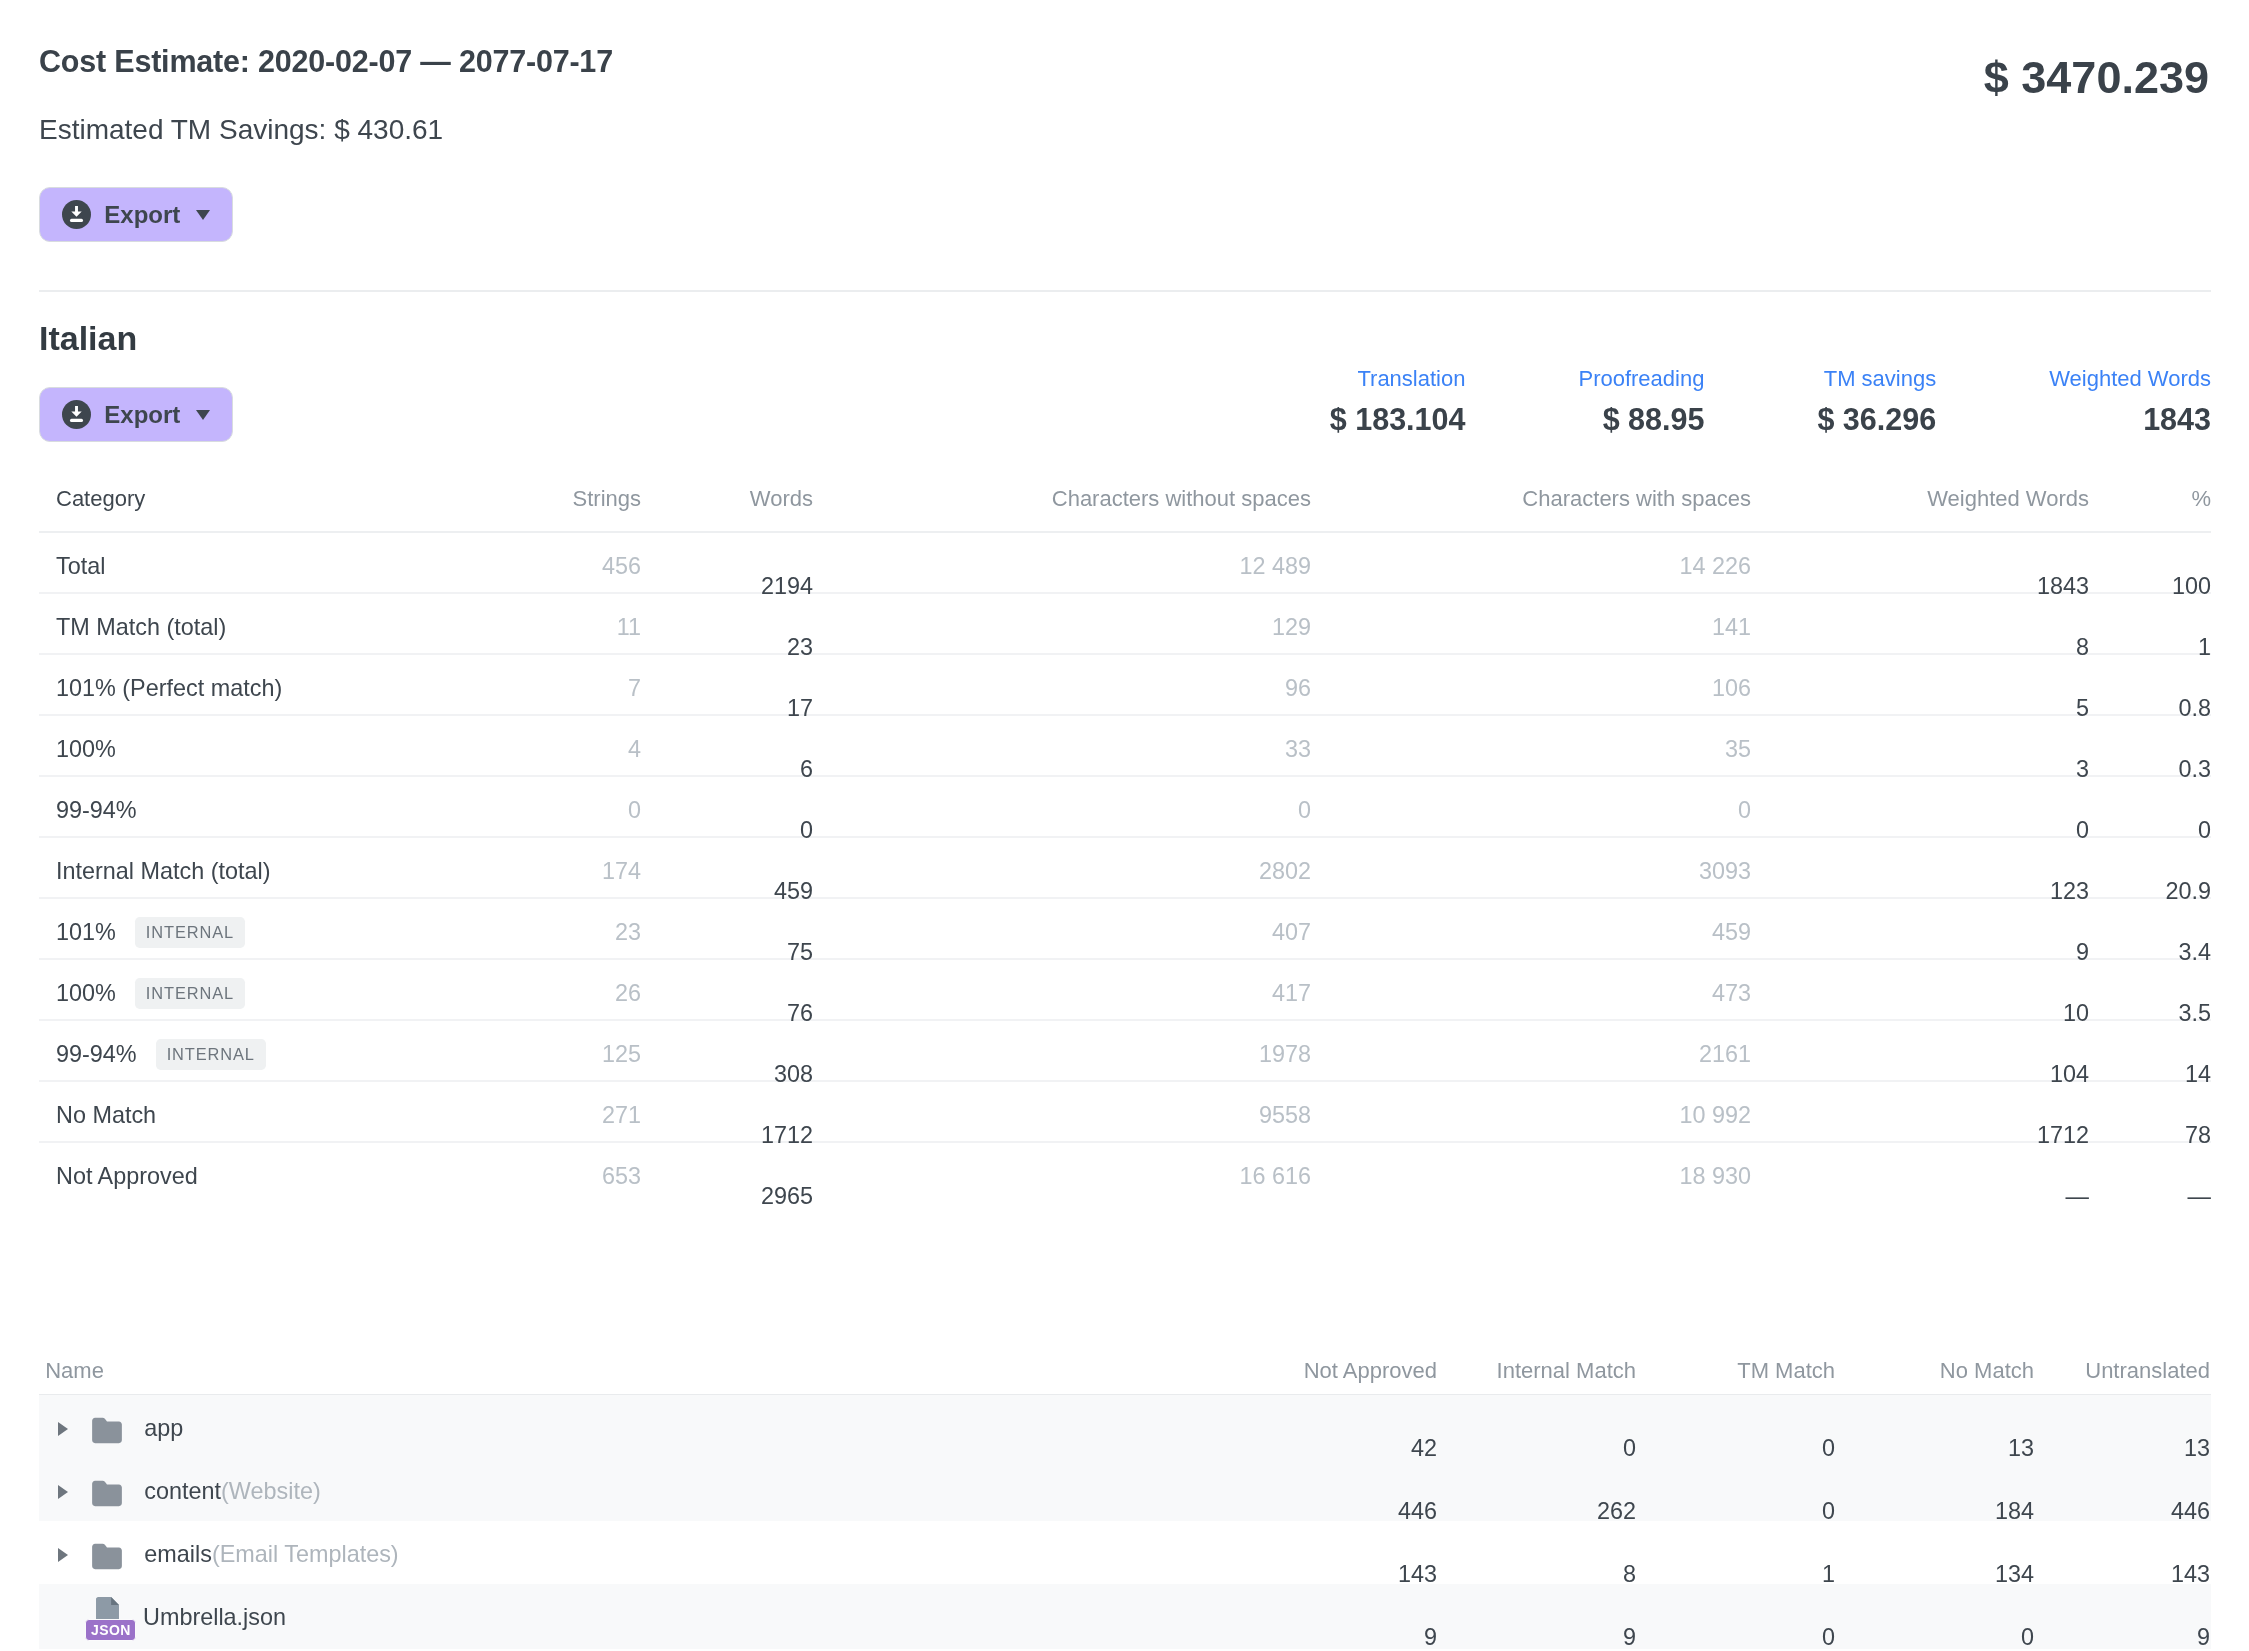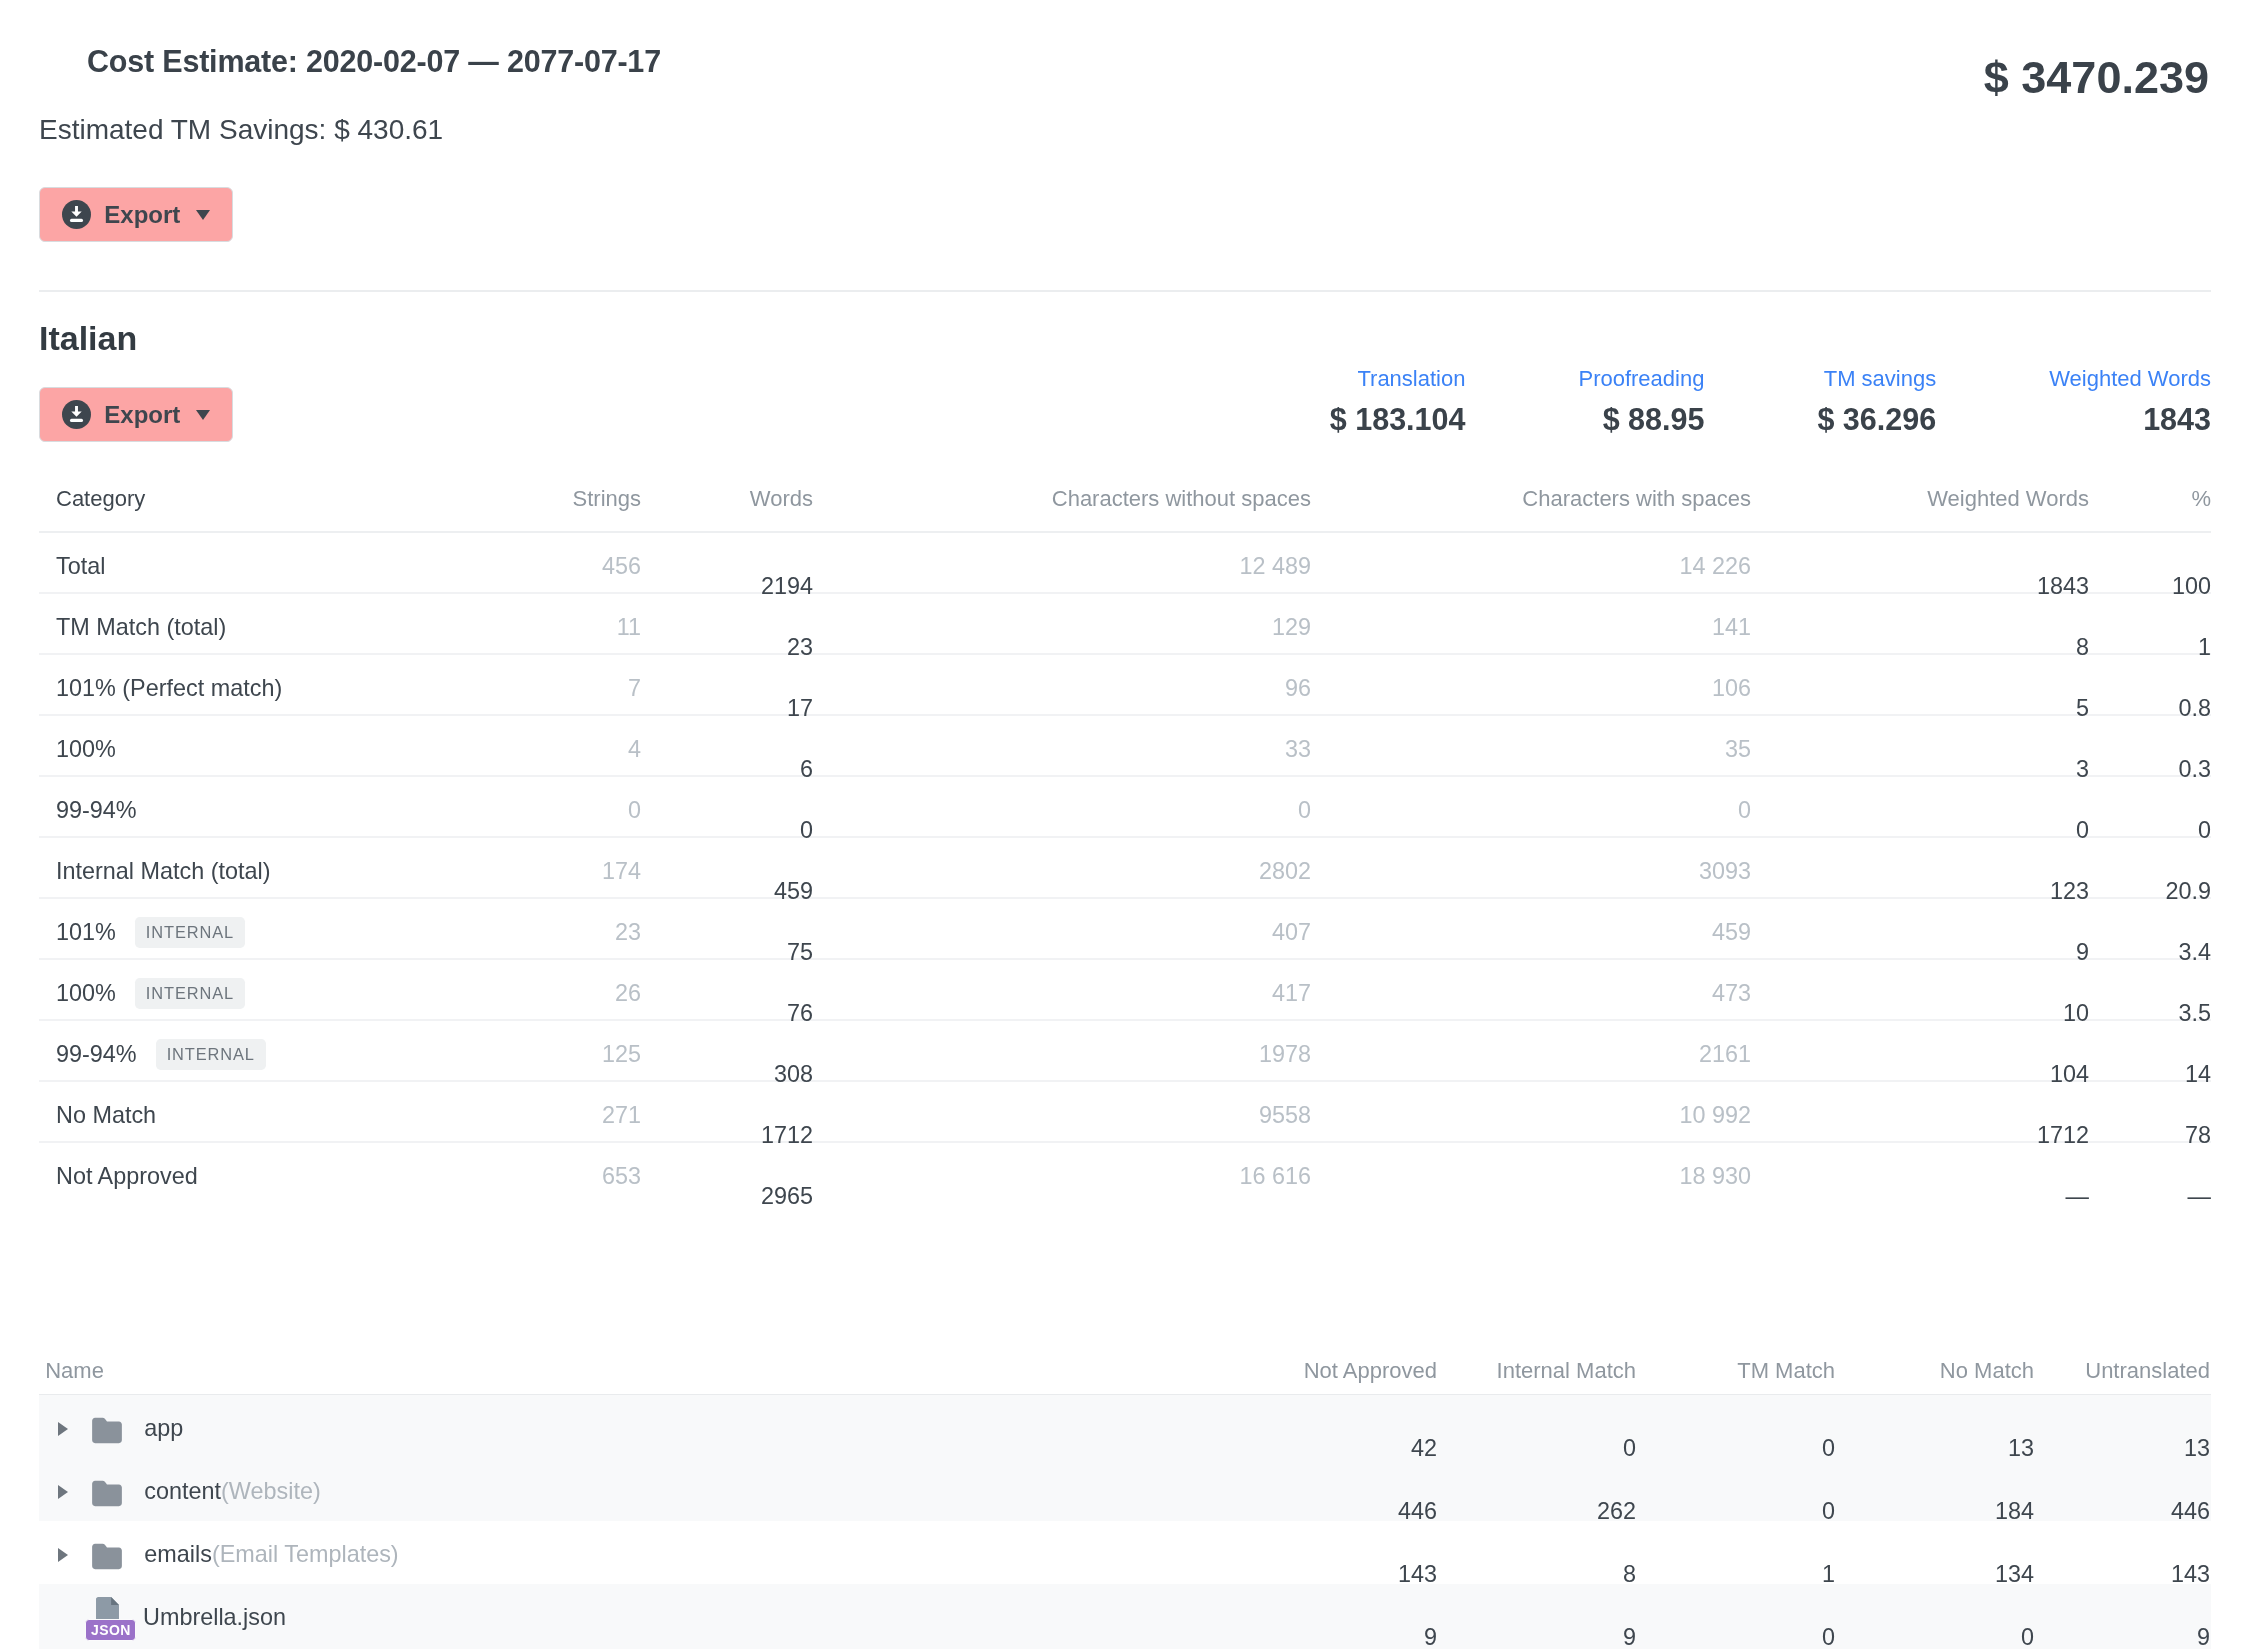--- a/index.html
+++ b/index.html
@@ -1,26 +1,26 @@
 <!DOCTYPE html>
 <html style="font-size:12.5px"><head>
 <meta charset="utf-8">
 <style>
   * { margin:0; padding:0; box-sizing:border-box; }
   html,body { width:2250px; height:1652px; background:#fff; overflow:hidden;
               font-family:"Liberation Sans", sans-serif; color:#3e464e; }
   .page { position:relative; width:2250px; height:1652px; }
 
   
-  .page-title { position:absolute; left:39px; top:44px; font-size:30.5px; font-weight:700; color:#3a424a; letter-spacing:-0.2px;margin-left:48px; }
+  .page-title { position:absolute; left:39px; top:44px; font-size:30.5px; font-weight:700; color:#3a424a; letter-spacing:-0.2px; }
   .total-cost { position:absolute; right:41px; top:52px; font-size:45px; font-weight:700; color:#3a424a; }
   .tm-savings { position:absolute; left:39px; top:114px; font-size:28px; font-weight:400; color:#3e464e; }
 
-  .export-btn { position:absolute; left:39px; height:55px; background:#fca5a5;
-                border:1.6px solid #d8dcdf; border-radius:6px; display:flex; align-items:center;
+  .export-btn { position:absolute; left:39px; height:55px; background:#c4b5fd;
+                border:1.6px solid #d8dcdf; border-radius:11px; display:flex; align-items:center;
                 padding:3px 22px; cursor:pointer; }
   .export-btn-1 { top:187px; }
   .export-btn-2 { top:387px; }
   .export-btn .dl-ic { width:29px; height:29px; margin-right:13.3px; flex:0 0 auto; }
   .export-btn .lbl { font-size:24px; font-weight:600; color:#3e464e; }
   .caret-down { width:0; height:0; border-left:7.8px solid transparent; border-right:7.8px solid transparent;
                 border-top:10.2px solid #3e464e; margin-left:15.6px; }
 
   .divider { position:absolute; left:39px; top:290px; width:2172px; height:2.3px; background:#ebedef; }
 

